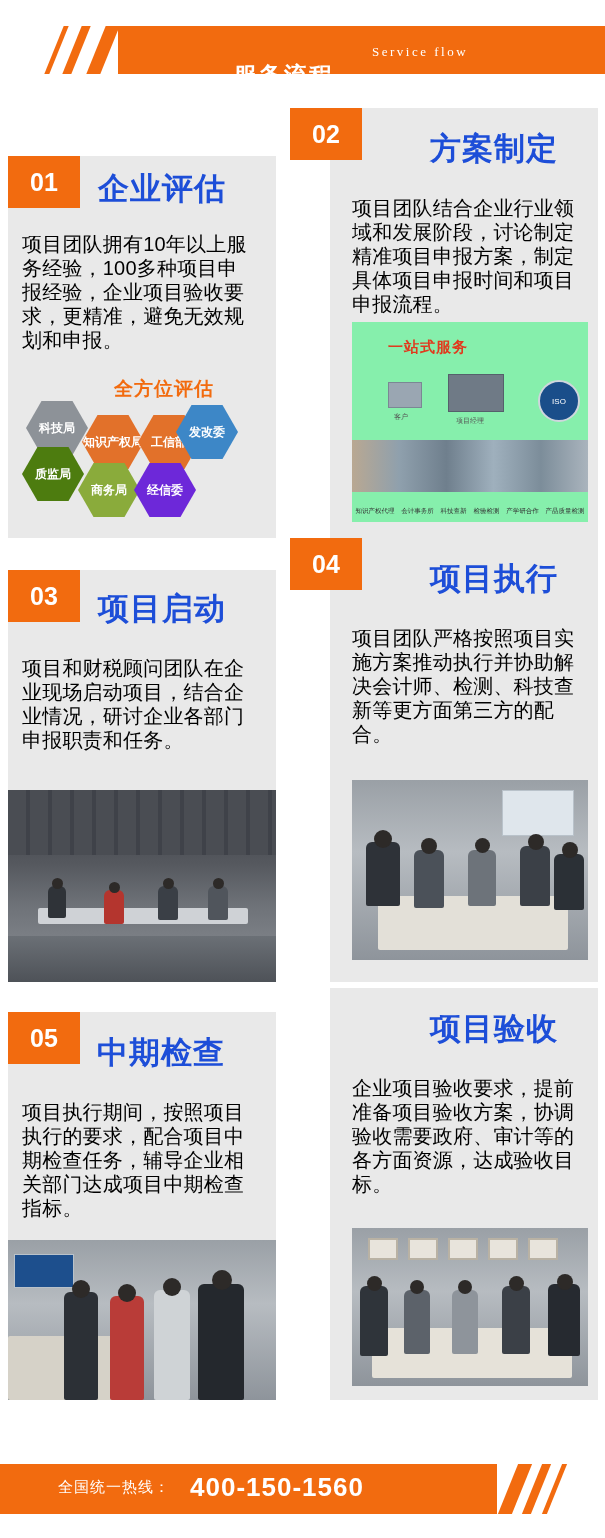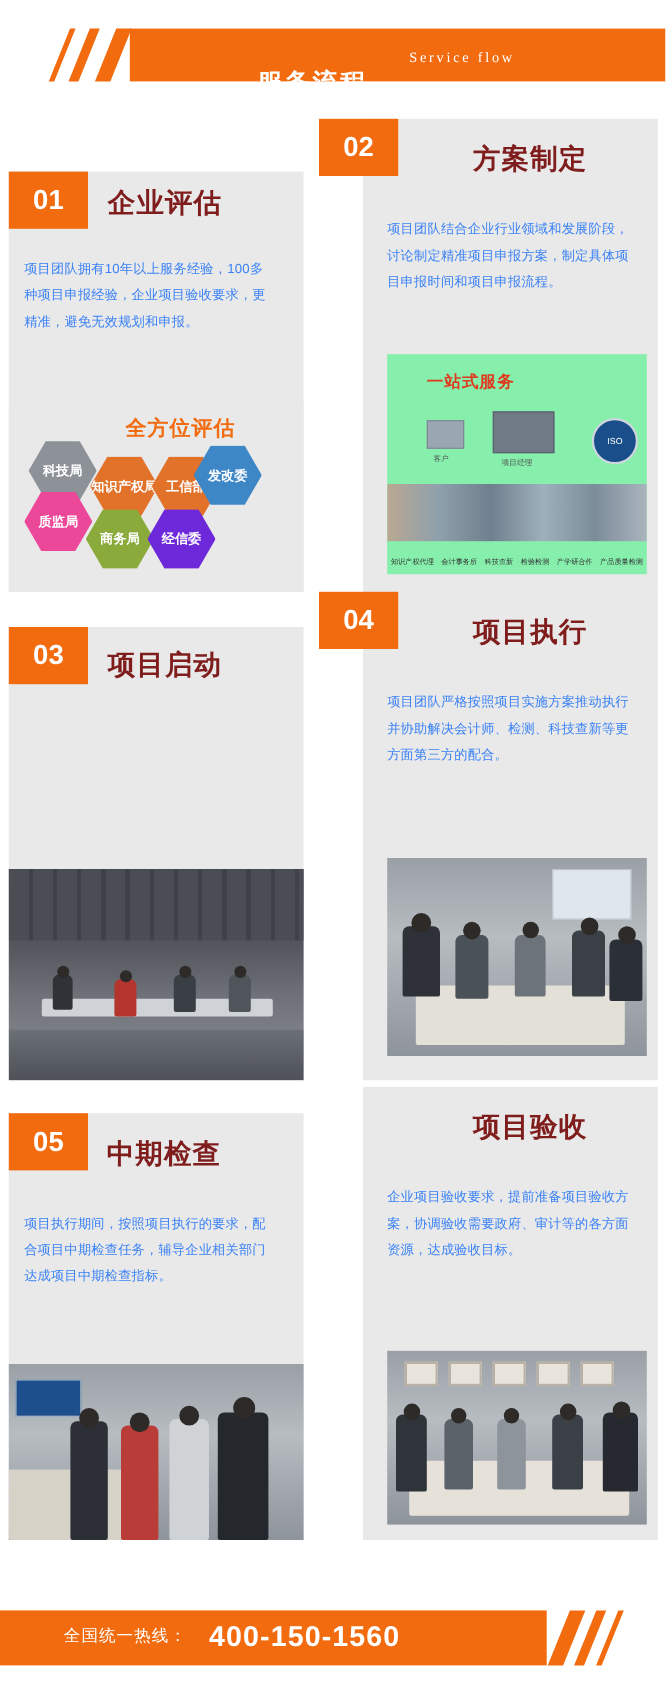--- a/index.html
+++ b/index.html
@@ -67,31 +67,31 @@
     color: #ffffff;
     font-size: 25px;
     font-weight: bold;
     font-family: "Liberation Sans", sans-serif;
     display: flex;
     align-items: center;
     justify-content: center;
   }
   .card-title {
     position: absolute;
-    font-size: 25px;
-    font-weight: bold;
-    color: #7f1d1d;
+    font-size: 31px;
+    font-weight: bold;
+    color: #1d4ed8;
     letter-spacing: 1px;
     white-space: nowrap;
   }
   .card-body {
     position: absolute;
-    font-size: 12px;
+    font-size: 20px;
     line-height: 24px;
-    color: #3b82f6;
+    color: #000000;
     letter-spacing: 0.2px;
   }
 
   
   .photo {
     position: absolute;
     overflow: hidden;
     background: #7d8793;
   }
 
@@ -126,21 +126,21 @@
     color: #ffffff;
     font-size: 12px;
     font-weight: bold;
     text-align: center;
     line-height: 14px;
   }
   #hexA { left: 18px;  top: 34px; background: #8d9298; }
   #hexB { left: 74px;  top: 48px; background: #e2712a; }
   #hexC { left: 130px; top: 48px; background: #e2712a; }
   #hexD { left: 168px; top: 38px; background: #3d87c7; }
-  #hexE { left: 14px;  top: 80px; background: #ec4899; }
+  #hexE { left: 14px;  top: 80px; background: #4d7c0f; }
   #hexF { left: 70px;  top: 96px; background: #8aab3b; }
   #hexG { left: 126px; top: 96px; background: #6d28d9; }
 
   
   #card02 { left: 330px; top: 108px; width: 268px; height: 430px; }
   #badge02 { left: 290px; top: 108px; }
   #title02 { left: 430px; top: 128px; }
   #body02  { left: 352px; top: 196px; width: 226px; }
 
   #photo02 { left: 352px; top: 322px; width: 236px; height: 200px; background:#86efac; }
@@ -307,20 +307,21 @@
       <span>科技查新</span>
       <span>检验检测</span>
       <span>产学研合作</span>
       <span>产品质量检测</span>
     </div>
   </div>
 
   <div class="card" id="card03"></div>
   <div class="badge" id="badge03">03</div>
   <div class="card-title" id="title03">项目启动</div>
+  <div class="card-body" id="body03">项目和财税顾问团队在企业现场启动项目，结合企业情况，研讨企业各部门申报职责和任务。</div>
 
   <div class="photo room-dark" id="photo03">
     <div class="ceil"></div>
     <div class="floorline"></div>
     <div class="tbl" style="left:30px; top:118px; width:210px; height:16px;"></div>
     <div class="pers" style="left:40px; top:96px; width:18px; height:32px; background:#2f3338;"></div>
     <div class="head" style="left:44px; top:88px; width:11px; height:11px;"></div>
     <div class="pers" style="left:96px; top:100px; width:20px; height:34px; background:#b4352e;"></div>
     <div class="head" style="left:101px; top:92px; width:11px; height:11px;"></div>
     <div class="pers" style="left:150px; top:96px; width:20px; height:34px; background:#3a3f46;"></div>

